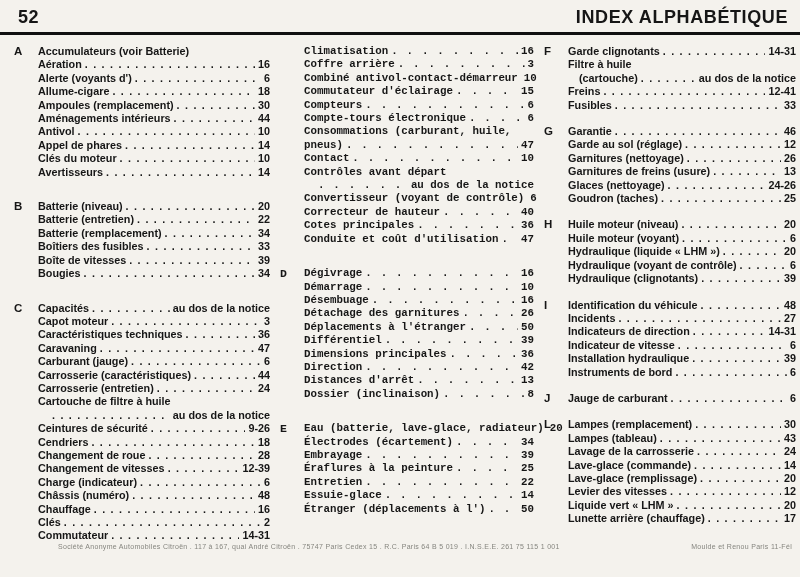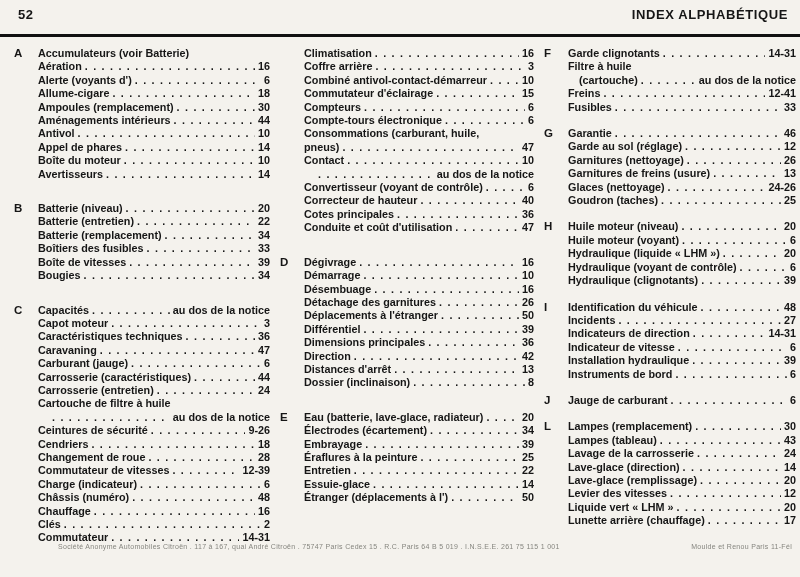--- a/index.html
+++ b/index.html
@@ -7,28 +7,28 @@
     width:800px;height:577px;
     background:#f4f2ed;
     color:#161616;
     font-family:"Liberation Sans",sans-serif;
     font-weight:700;
     -webkit-font-smoothing:antialiased;
   }
   .page{position:relative;width:800px;height:577px;overflow:hidden;}
   .header{
     display:flex;justify-content:space-between;align-items:flex-end;
-    padding:7px 12px 12px 18px;
-    font-size:13px;letter-spacing:.6px;
+    padding:7px 12px 4px 18px;
+    font-size:18px;letter-spacing:.6px;
   }
   .rule{height:3px;background:#101010;}
   .columns{display:flex;padding:10px 4px 0 14px;gap:10px;}
   .column{display:flex;flex-direction:column;flex:none;}
   .column:nth-child(1){width:256px;}
-  .column:nth-child(2){width:254px;}
+  .column:nth-child(2){width:254px;font-family:Liberation Mono, monospace;}
   .column:nth-child(3){width:252px;}
   .section{display:flex;margin-bottom:21px;}
   .column:nth-child(3) .section{margin-bottom:13px;}
   .letter{width:24px;flex:none;font-size:11.5px;line-height:13.4px;}
   .entries{flex:1;min-width:0;}
   .entry{display:flex;align-items:baseline;font-size:10.8px;line-height:13.4px;}
   .entry.indent{padding-left:11px;}
   .label{white-space:nowrap;}
   .dots{flex:1;min-width:0;overflow:hidden;white-space:nowrap;margin:0 3px;}
   .dots::before{
@@ -89,21 +89,21 @@
               <span class="label">Antivol</span>
               <span class="dots"></span>
               <span class="pagenum">10</span>
             </div>
             <div class="entry">
               <span class="label">Appel de phares</span>
               <span class="dots"></span>
               <span class="pagenum">14</span>
             </div>
             <div class="entry">
-              <span class="label">Boîte du moteur</span>
+              <span class="label">Clés du moteur</span>
               <span class="dots"></span>
               <span class="pagenum">10</span>
             </div>
             <div class="entry">
               <span class="label">Avertisseurs</span>
               <span class="dots"></span>
               <span class="pagenum">14</span>
             </div>
           </div>
         </div>
@@ -197,21 +197,21 @@
               <span class="label">Cendriers</span>
               <span class="dots"></span>
               <span class="pagenum">18</span>
             </div>
             <div class="entry">
               <span class="label">Changement de roue</span>
               <span class="dots"></span>
               <span class="pagenum">28</span>
             </div>
             <div class="entry">
-              <span class="label">Commutateur de vitesses</span>
+              <span class="label">Changement de vitesses</span>
               <span class="dots"></span>
               <span class="pagenum">12-39</span>
             </div>
             <div class="entry">
               <span class="label">Charge (indicateur)</span>
               <span class="dots"></span>
               <span class="pagenum">6</span>
             </div>
             <div class="entry">
               <span class="label">Châssis (numéro)</span>
@@ -276,20 +276,23 @@
             <div class="entry">
               <span class="label">pneus)</span>
               <span class="dots"></span>
               <span class="pagenum">47</span>
             </div>
             <div class="entry">
               <span class="label">Contact</span>
               <span class="dots"></span>
               <span class="pagenum">10</span>
             </div>
+            <div class="entry">
+              <span class="label">Contrôles avant départ</span>
+            </div>
             <div class="entry indent">
               <span class="label"></span>
               <span class="dots"></span>
               <span class="pagenum">au dos de la notice</span>
             </div>
             <div class="entry">
               <span class="label">Convertisseur (voyant de contrôle)</span>
               <span class="dots"></span>
               <span class="pagenum">6</span>
             </div>
@@ -557,21 +560,21 @@
               <span class="label">Lampes (tableau)</span>
               <span class="dots"></span>
               <span class="pagenum">43</span>
             </div>
             <div class="entry">
               <span class="label">Lavage de la carrosserie</span>
               <span class="dots"></span>
               <span class="pagenum">24</span>
             </div>
             <div class="entry">
-              <span class="label">Lave-glace (direction)</span>
+              <span class="label">Lave-glace (commande)</span>
               <span class="dots"></span>
               <span class="pagenum">14</span>
             </div>
             <div class="entry">
               <span class="label">Lave-glace (remplissage)</span>
               <span class="dots"></span>
               <span class="pagenum">20</span>
             </div>
             <div class="entry">
               <span class="label">Levier des vitesses</span>

